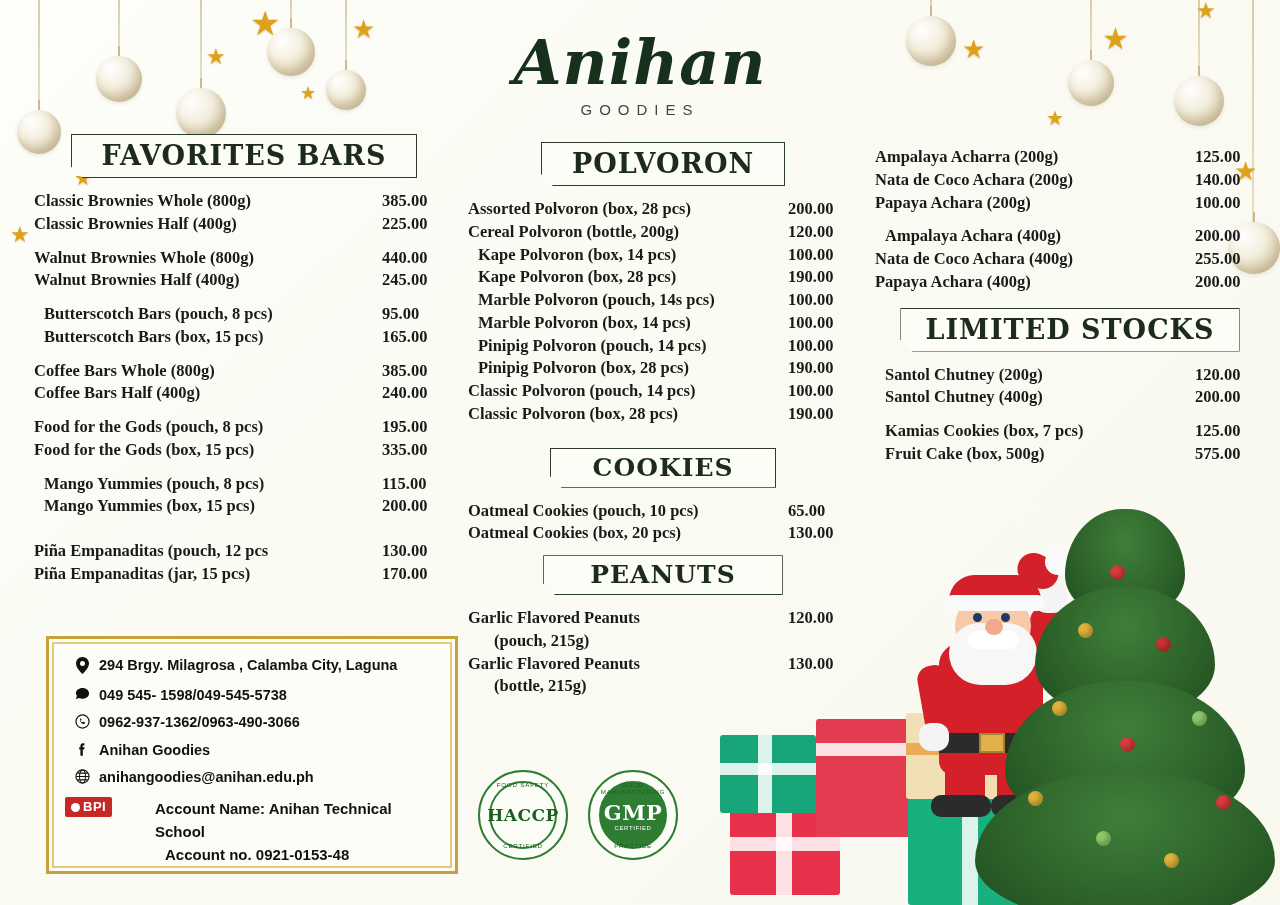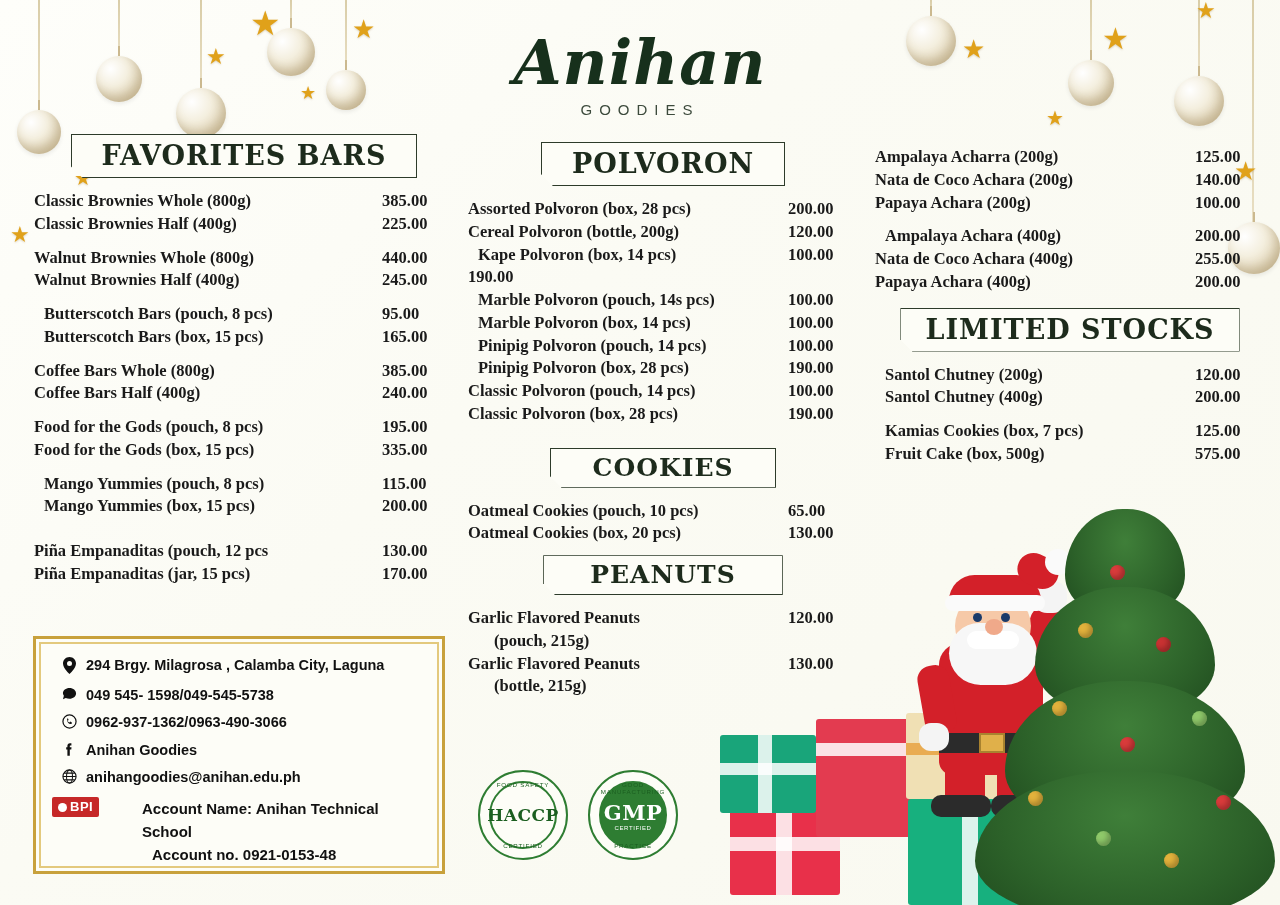--- a/index.html
+++ b/index.html
@@ -121,21 +121,21 @@
   .gap { height: 11px; }
   .indent { padding-left: 10px; }
 
   .col-mid .item { font-size: 16.5px; }
   .col-mid .item .pr { width: 70px; }
   .col-right .item .pr { width: 70px; }
 
   
   .contact {
     position: absolute;
-    left: 33px;
+    left: 46px;
     top: 636px;
     width: 412px;
     height: 238px;
     border: 3px solid #c8a13c;
     box-shadow: inset 0 0 0 3px #fdfdf7, inset 0 0 0 5px #e3c97d;
     background: #fdfdf7;
     padding: 18px 16px;
     box-sizing: border-box;
   }
   .crow {
@@ -379,20 +379,21 @@
       </div>
       <div class="item">
         <span class="nm">Cereal Polvoron (bottle, 200g)</span>
         <span class="pr">120.00</span>
       </div>
       <div class="item">
         <span class="nm indent">Kape Polvoron (box, 14 pcs)</span>
         <span class="pr">100.00</span>
       </div>
       <div class="item">
+        <span class="nm indent">Kape Polvoron (box, 28 pcs)</span>
         <span class="pr">190.00</span>
       </div>
       <div class="item">
         <span class="nm indent">Marble Polvoron (pouch, 14s pcs)</span>
         <span class="pr">100.00</span>
       </div>
       <div class="item">
         <span class="nm indent">Marble Polvoron (box, 14 pcs)</span>
         <span class="pr">100.00</span>
       </div>

